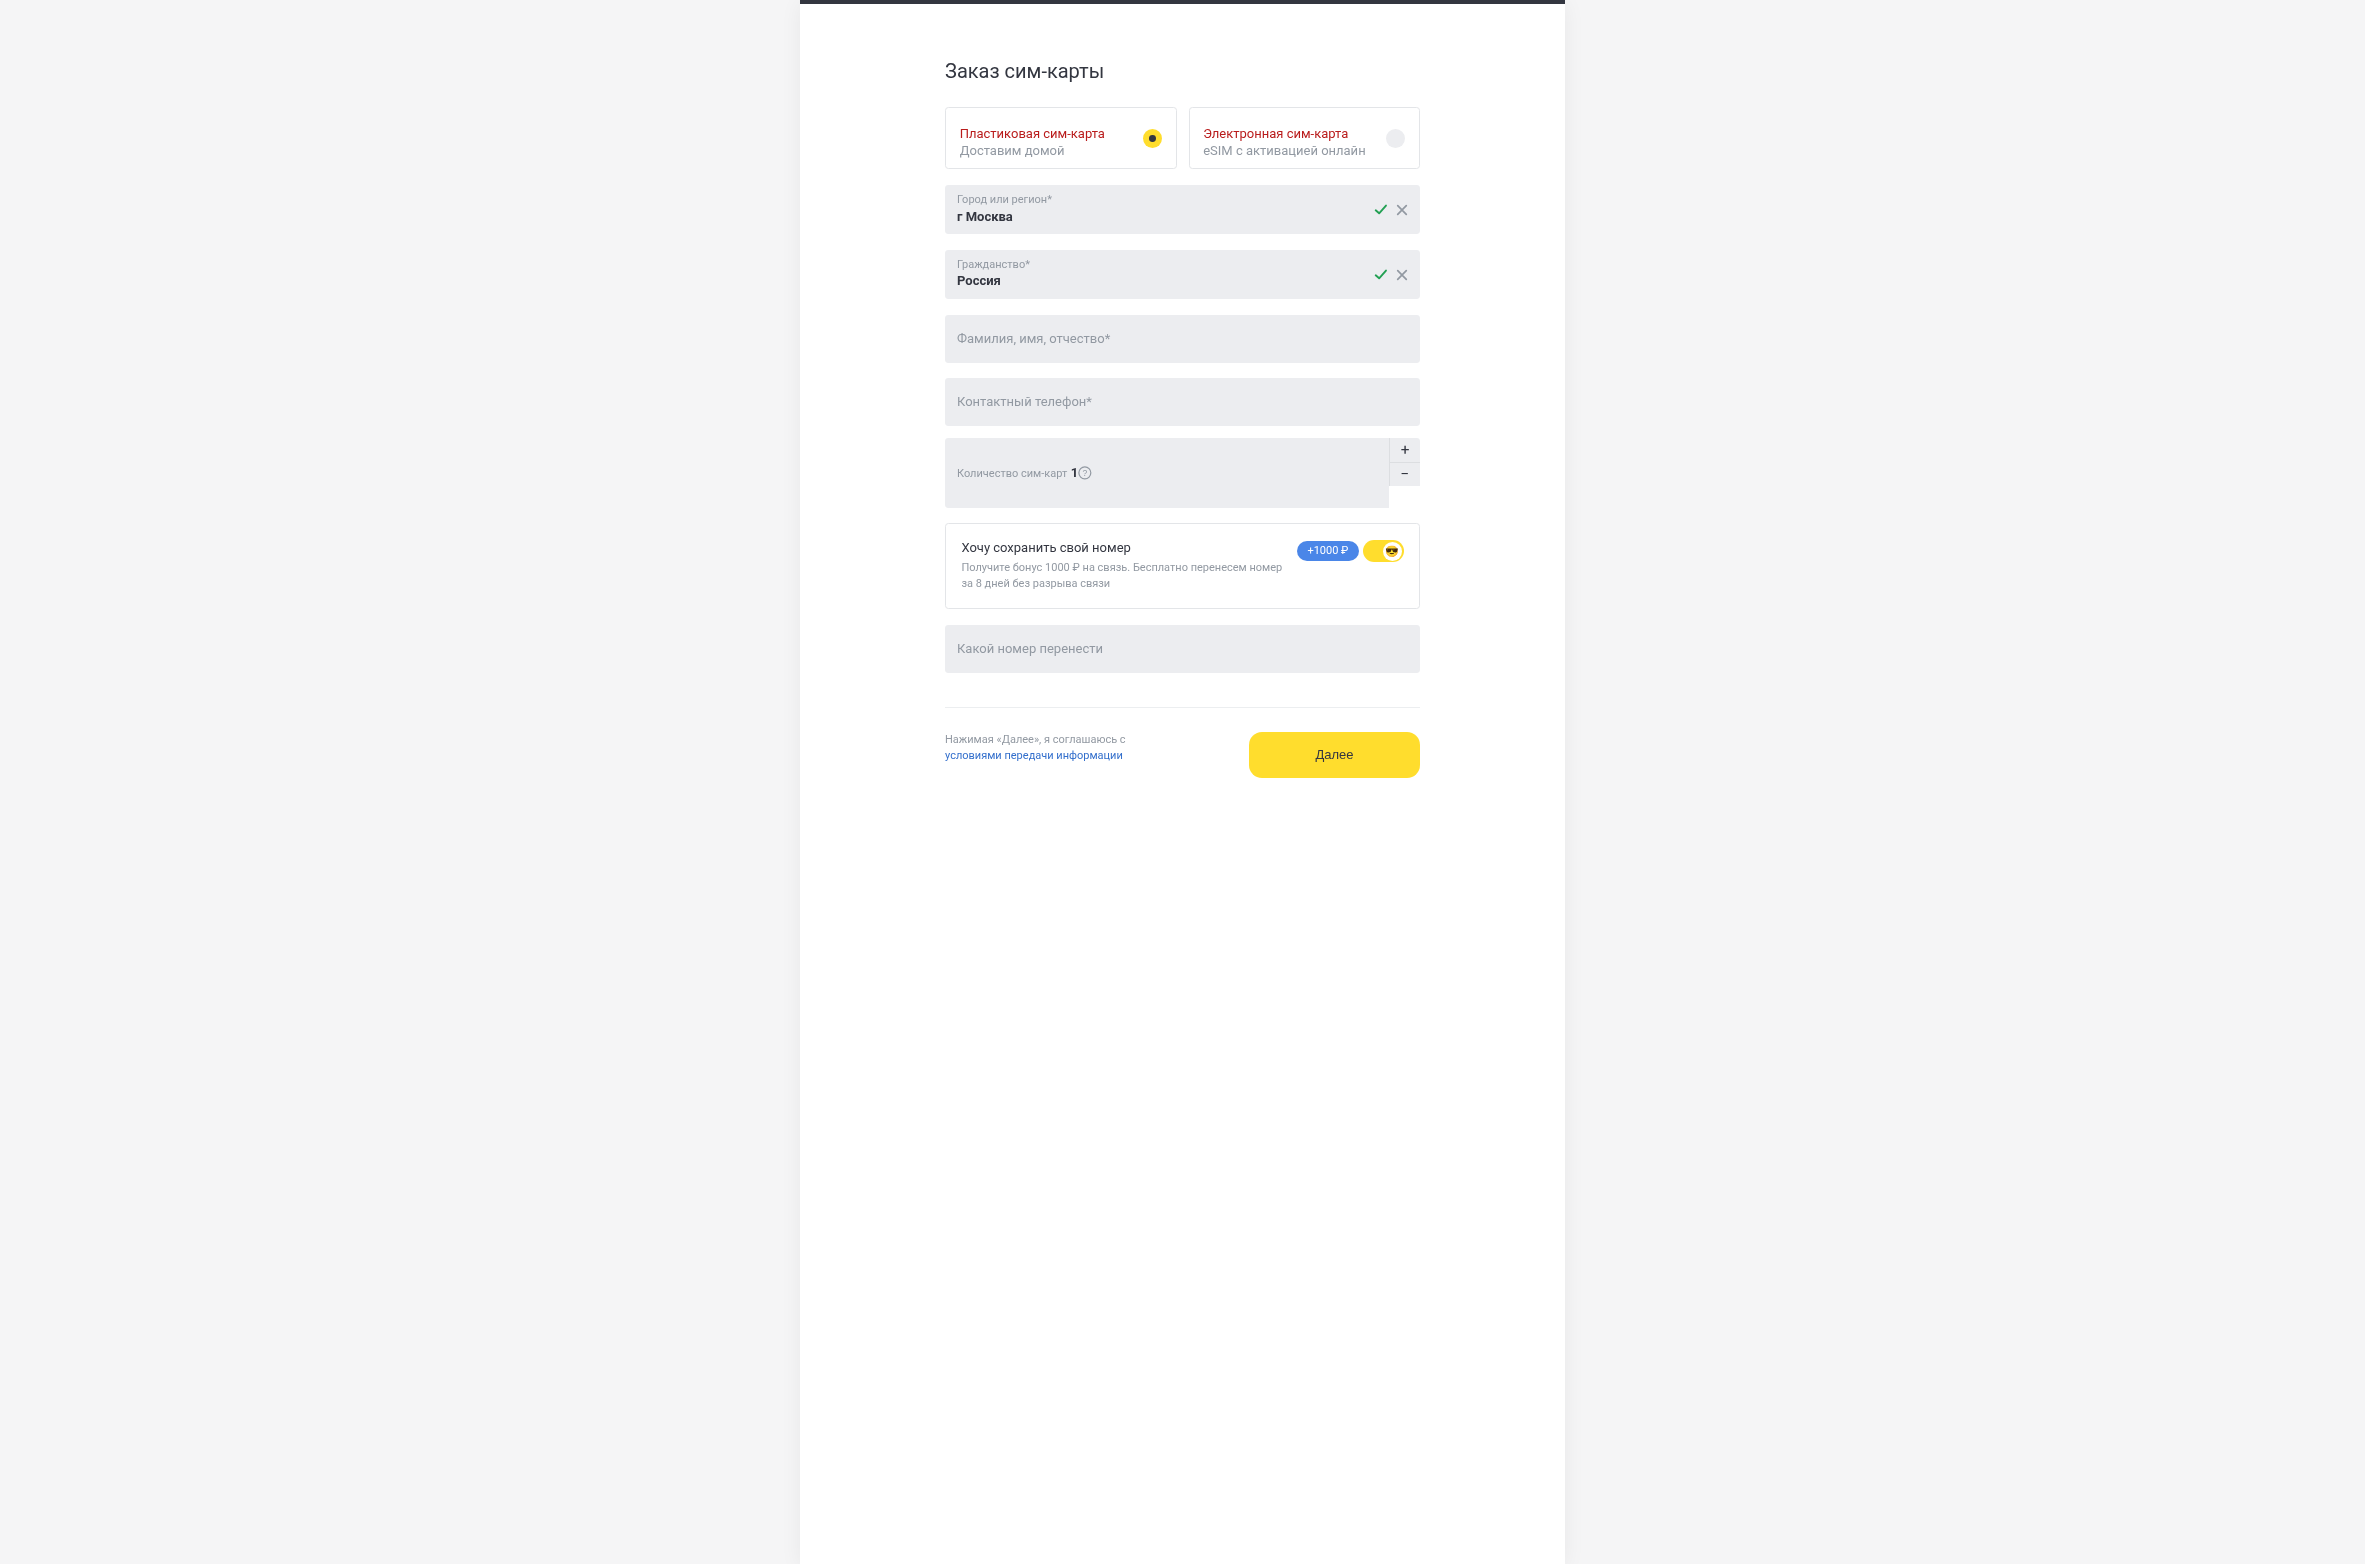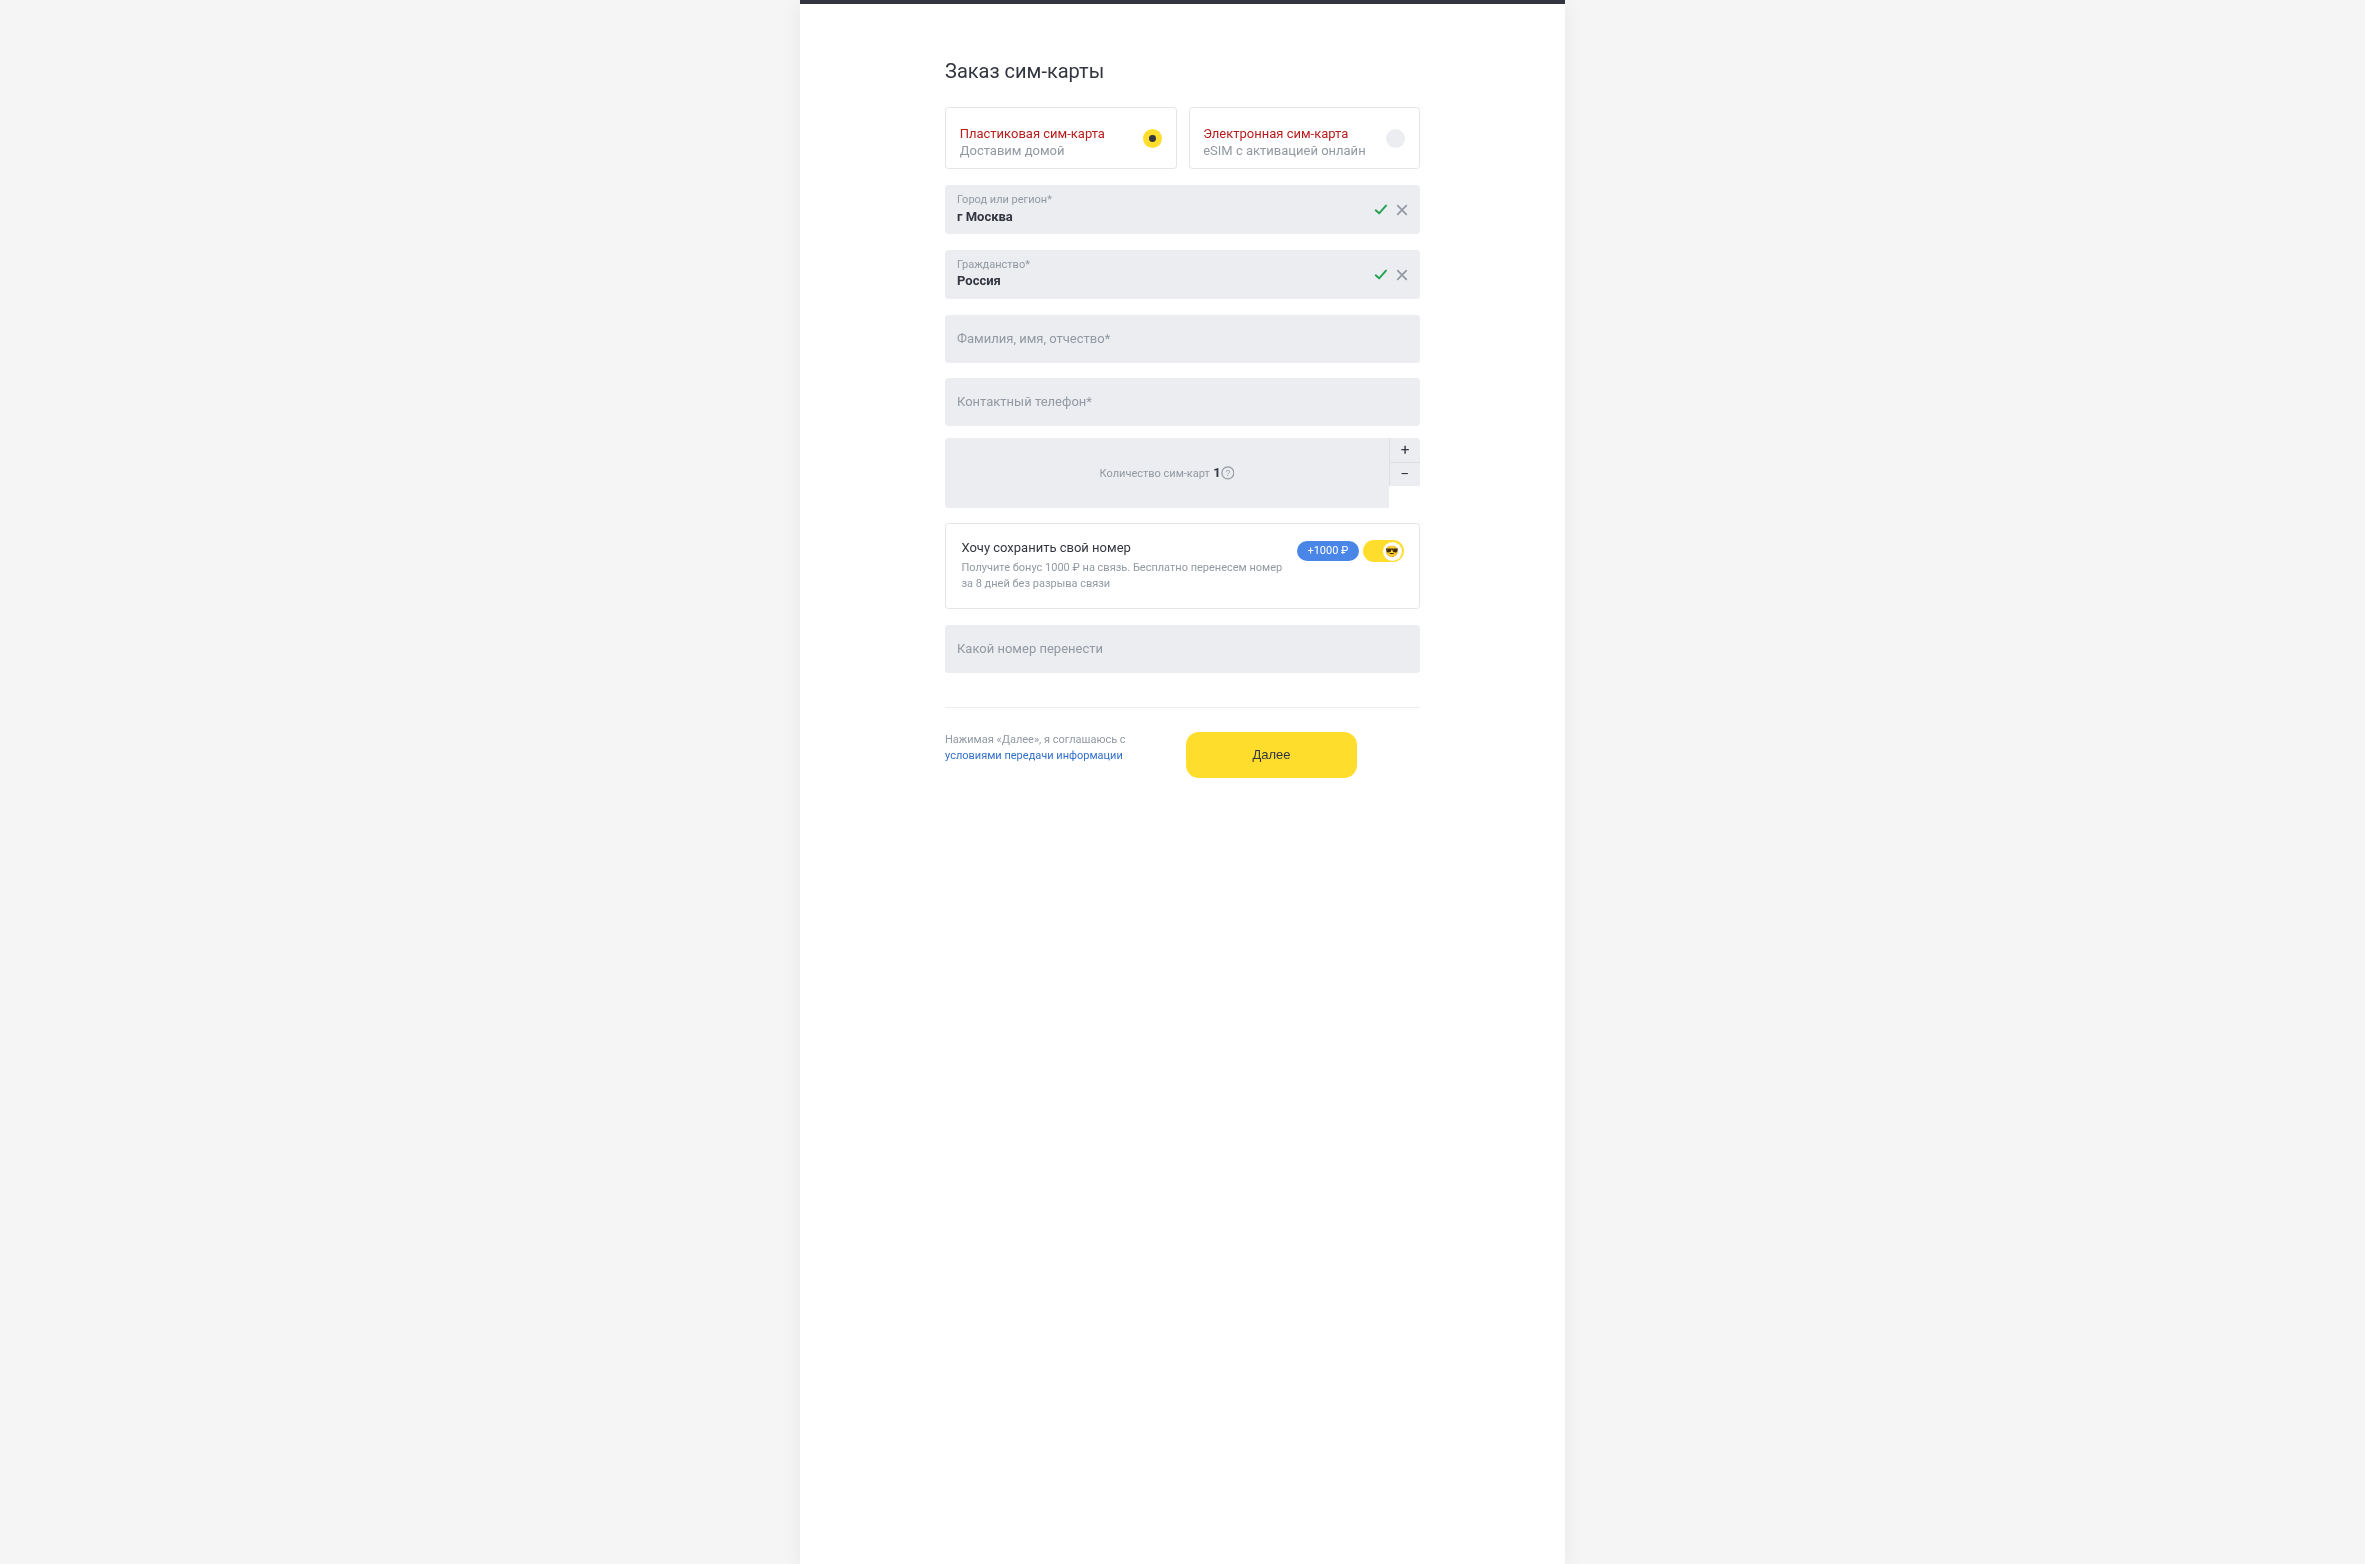--- a/index.html
+++ b/index.html
@@ -152,21 +152,21 @@
       display: flex;
       flex: 1;
     }
     .qty-field {
       flex: 1;
       background: #ecedf0;
       border-radius: 3.4px 0 0 3.4px;
       padding: 26px 12px;
       display: flex;
       align-items: center;
-      justify-content: center;
+      justify-content: flex-start;
     }
     .qty-buttons {
       display: flex;
       flex-direction: column;
       border-radius: 0 3.4px 3.4px 0;
       overflow: hidden;
     }
     .qty-btn {
       width: 31px;
       height: 24px;
@@ -240,20 +240,21 @@
       justify-content: center;
       font-size: 11px;
     }
     hr.sep {
       border: none;
       border-top: 0.9px solid #eceef0;
       margin: 34px 0 24px 0;
     }
     .footer-row {
       display: flex;
+      justify-content: space-between;
       align-items: flex-start;
       gap: 10px;
     }
     .footer-row .agreement {
       font-size: 11px;
       color: #9299a2;
       line-height: 1.5;
       max-width: 231px;
     }
     .footer-row .agreement a.lnk {

